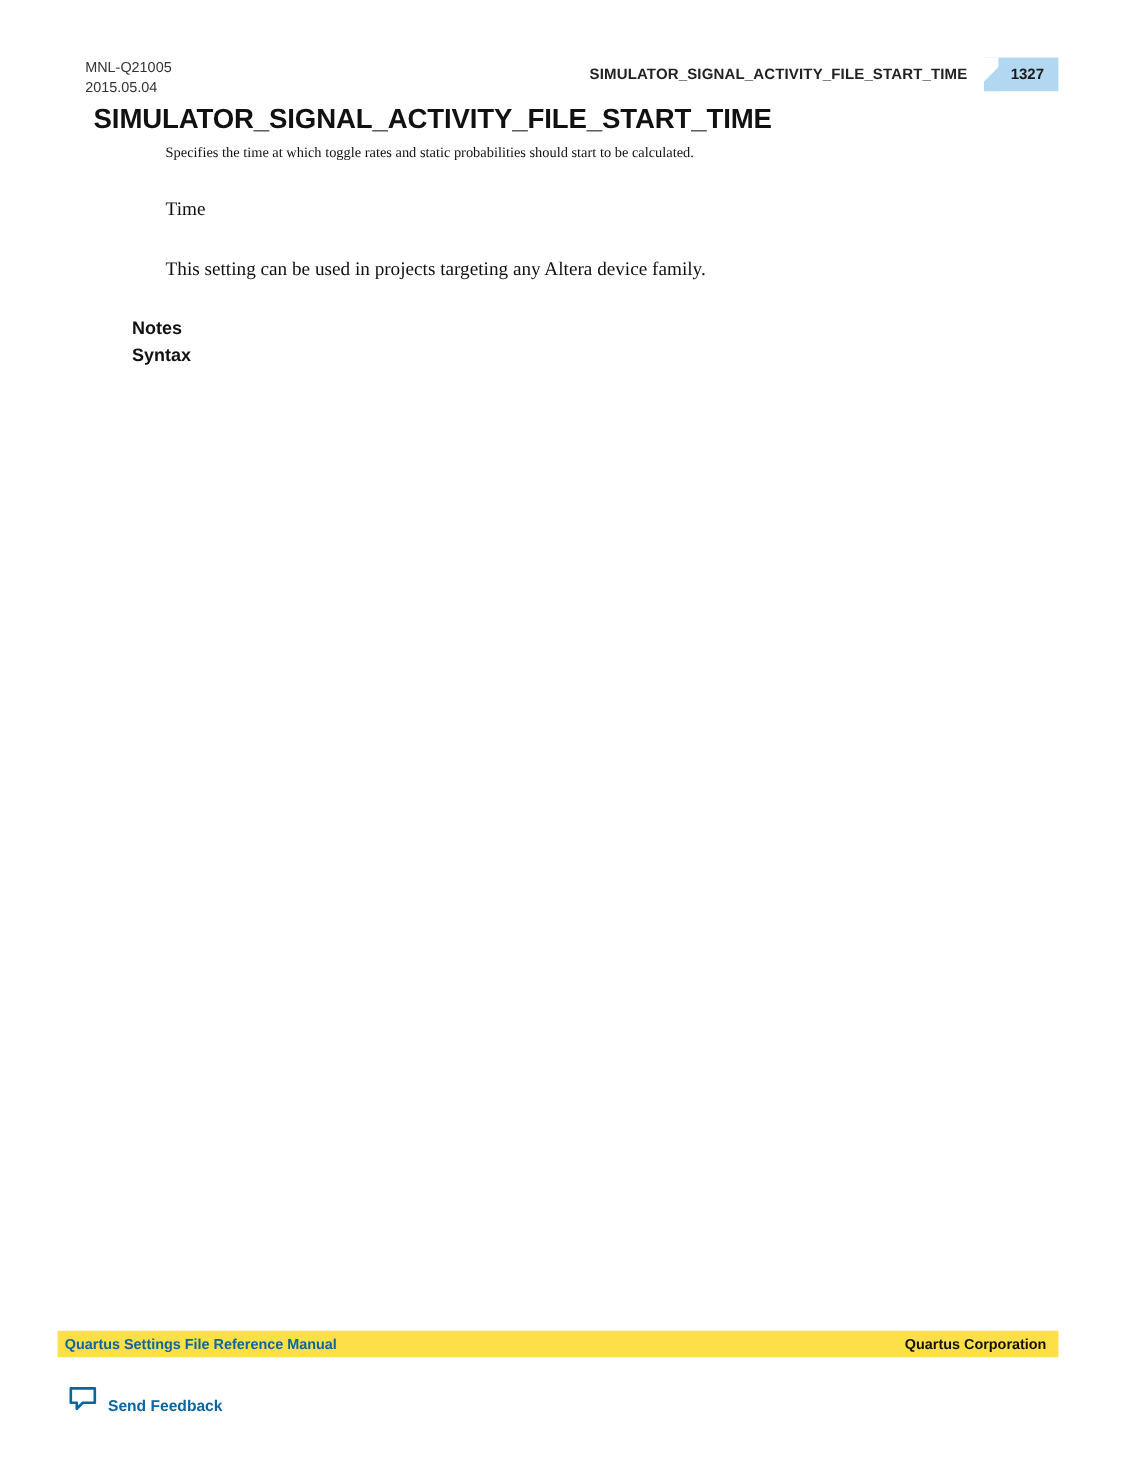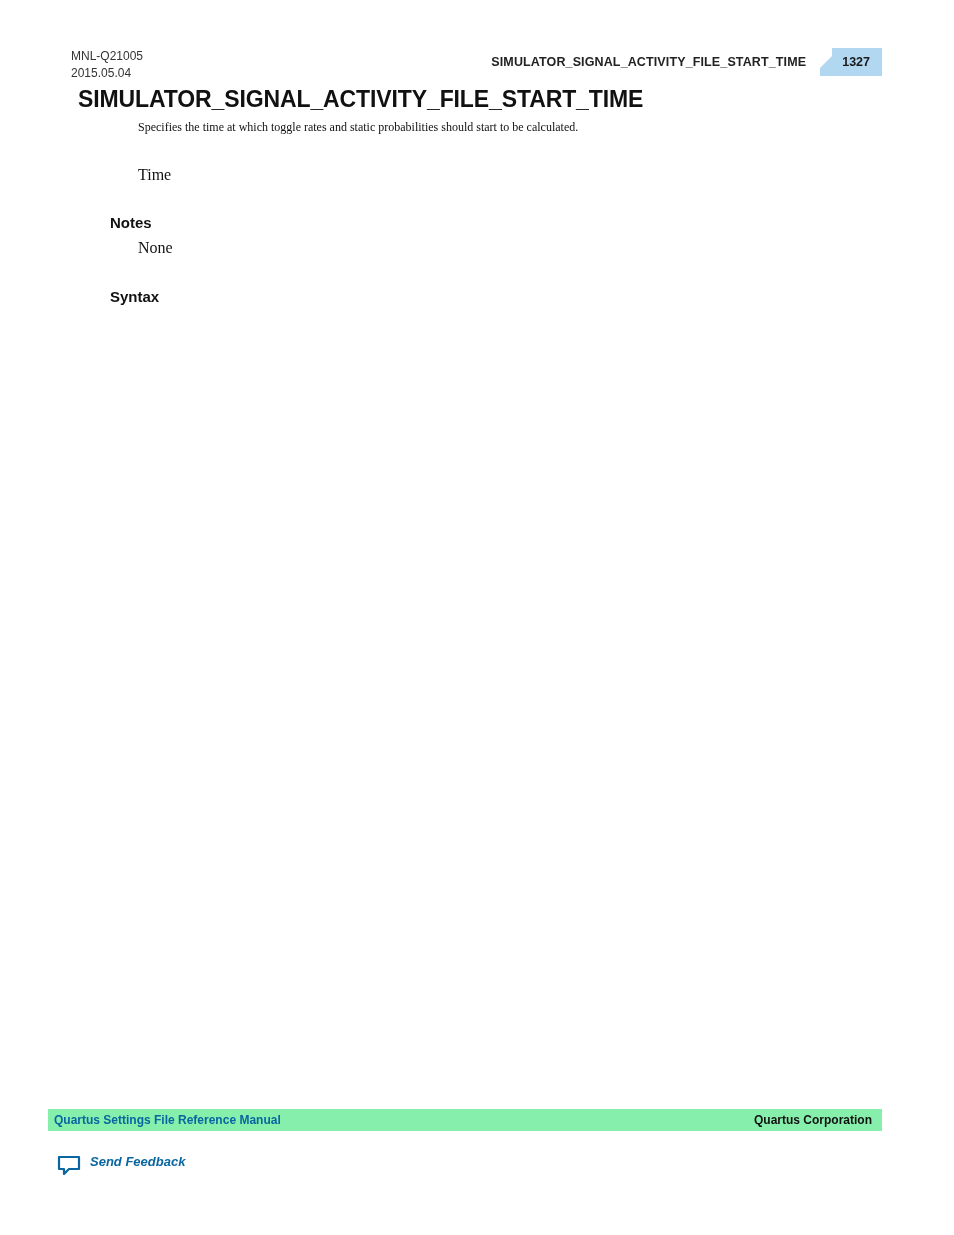--- a/index.html
+++ b/index.html
@@ -91,47 +91,46 @@
     color: #111;
     margin-left: 60px;
     margin-bottom: 28px;
     line-height: 1.4;
   }
   .footer-bar {
     position: absolute;
     bottom: 104px;
     left: 48px;
     right: 72px;
-    background: #86efac;
+    background: #fde047;
     height: 22px;
     display: flex;
     align-items: center;
     justify-content: space-between;
     padding: 0 10px 0 6px;
     font-family: "Myriad Pro", "Segoe UI", Arial, sans-serif;
     font-size: 12px;
     font-weight: 700;
   }
   .footer-left {
     color: #0a66a0;
   }
   .footer-right {
     color: #111;
   }
   .feedback {
     position: absolute;
     bottom: 56px;
     left: 56px;
     display: flex;
-    align-items: flex-start;
+    align-items: flex-end;
     gap: 8px;
     font-family: "Myriad Pro", "Segoe UI", Arial, sans-serif;
     font-size: 13px;
     font-weight: 700;
-    font-style: italic;
   }
   .feedback-link {
     color: #0a66a0;
   }
 </style>
 </head>
 <body>
 
 <div class="header">
   <div class="doc-meta">
@@ -143,23 +142,23 @@
     <span class="page-badge">1327</span>
   </div>
 </div>
 
 <div class="content">
   <h1 class="page-title">SIMULATOR_SIGNAL_ACTIVITY_FILE_START_TIME</h1>
   <p class="intro-text">Specifies the time at which toggle rates and static probabilities should start to be calculated.</p>
 
   <div class="section-body">Time</div>
 
+  <div class="section-body">This setting can be used in projects targeting any Altera device family.</div>
 
   <div class="section-head">Notes</div>
-  <div class="section-body">None</div>
 
   <div class="section-head">Syntax</div>
   <div class="section-body"></div>
 </div>
 
 <div class="footer-bar">
   <span class="footer-left">Quartus Settings File Reference Manual</span>
   <span class="footer-right">Quartus Corporation</span>
 </div>
 

